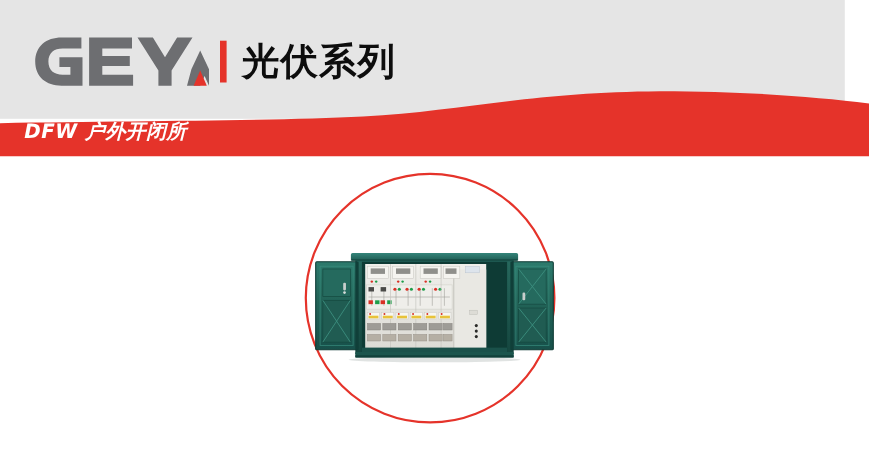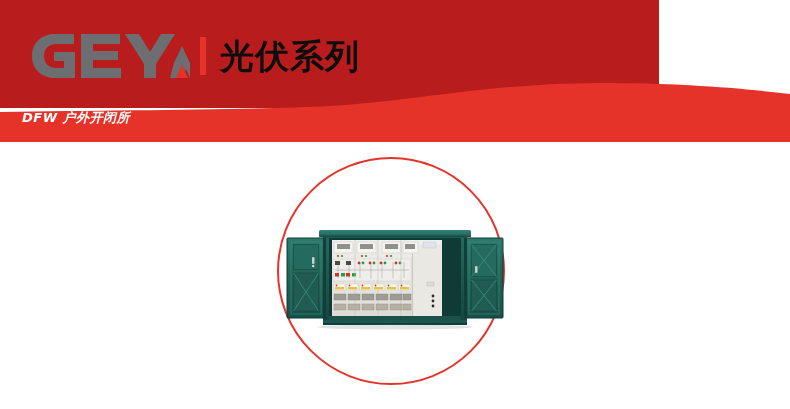--- a/index.html
+++ b/index.html
@@ -12,22 +12,23 @@
     height: 409px;
     position: relative;
     overflow: hidden;
     font-family: "Liberation Sans", "DejaVu Sans", sans-serif;
   }
 
   
   #header-bar {
     position: absolute;
     left: 0; top: 0;
-    width: 659px; height: 108px;
-    background: #b91c1c;
+    width: 720px; height: 108px;
+    background: #e5e5e5;
+    padding-left: 48px;
   }
   #brand-lockup {
     position: absolute;
     left: 30px; top: 28px;
     display: flex;
     align-items: center;
     height: 56px;
   }
   #geya-logo {
     display: block;
@@ -58,21 +59,21 @@
   #banner-wave {
     position: absolute;
     left: 0; top: 0;
     width: 790px; height: 66px;
     display: block;
   }
   #banner-title {
     position: absolute;
     left: 22px; top: 31px;
     font-family: "DejaVu Sans", "Liberation Sans", sans-serif;
-    font-size: 13px;
+    font-size: 18px;
     font-weight: 700;
     font-style: italic;
     color: #ffffff;
     letter-spacing: 0.5px;
     white-space: nowrap;
     line-height: 1;
   }
 
   
   #showcase {

